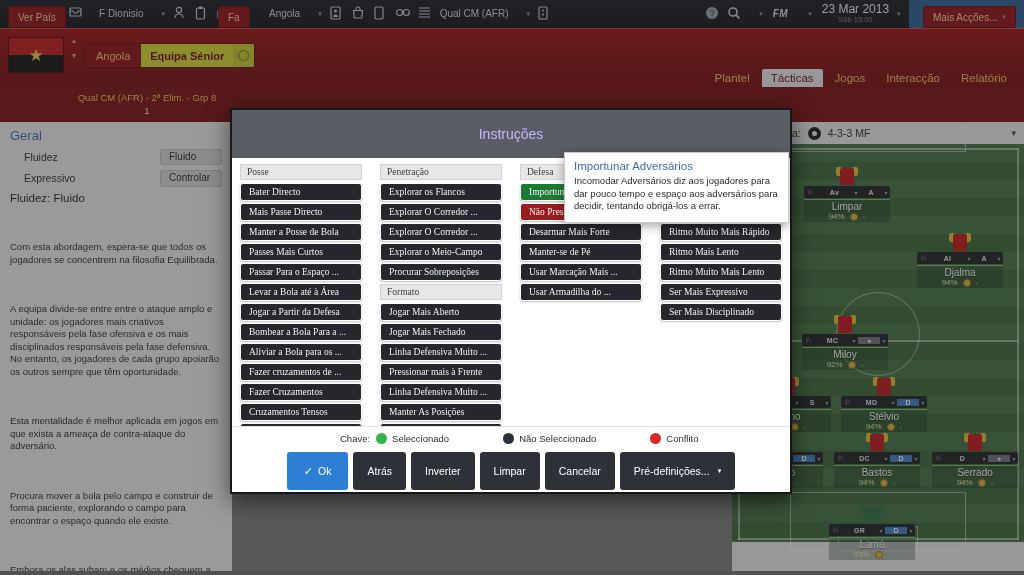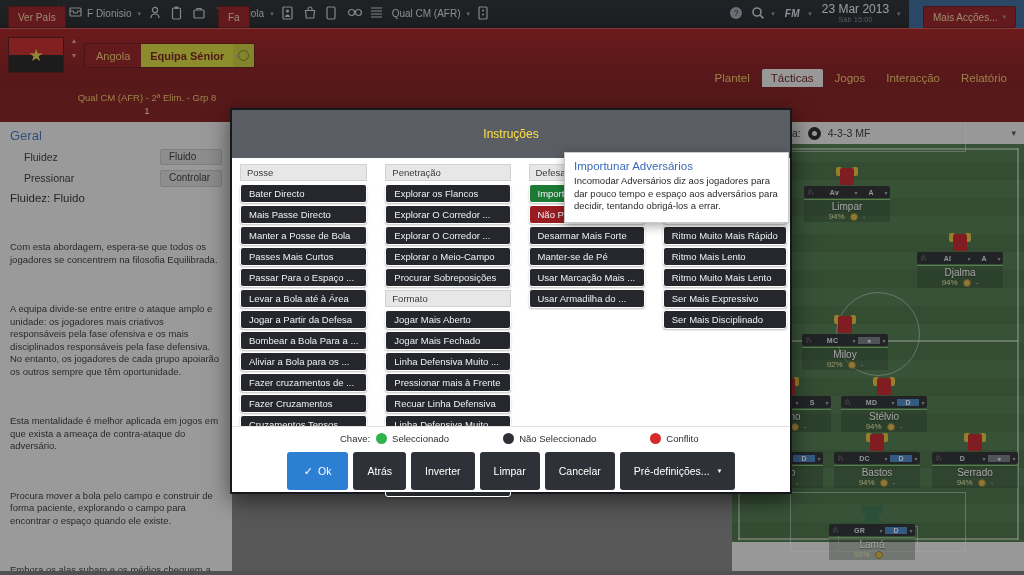--- a/index.html
+++ b/index.html
@@ -19,21 +19,21 @@
     border-bottom: 1px solid #0c0e12;
   }
   .tb-nav { display: flex; align-items: center; padding: 0 4px; }
   .tb-arrow {
     color: #c9cdd6; font-size: 14px; width: 22px; text-align: center;
     line-height: 28px; cursor: pointer;
   }
   .tb-arrow.dim { color: #5a5f6b; }
   .tb-sep { width: 1px; height: 22px; background: #2c303a; margin: 0 6px; }
   .tb-item {
-    display: flex; align-items: center; gap: 4px; height: 28px;
+    display: flex; align-items: center; gap: 16px; height: 28px;
     padding: 0 4px; color: #cfd3dc; font-size: 10px; cursor: pointer;
   }
   .tb-label { font-size: 10px; color: #d2d6de; white-space: nowrap; }
   .caret { font-size: 7px; color: #8a8f9b; margin-left: 2px; }
   .ic {
     display: inline-block; width: 14px; height: 15px;
     position: relative; vertical-align: middle;
   }
   
   .ic svg { display: block; }
@@ -237,27 +237,27 @@
     background: #d9b43c; display: inline-block;
     border: 1px solid #8d7423;
   }
   .pstats .dash { color: #bfc6b0; }
   .dialog {
     position: absolute; left: 230px; top: 108px; width: 562px; height: 386px;
     background: #fff; border: 2px solid #17181c;
     box-shadow: 0 6px 22px rgba(0,0,0,.55);
   }
   .dlg-title {
-    height: 48px; background: #5a5d63; color: #fde047;
+    height: 48px; background: #5a5d63; color: #c4b5fd;
     display: flex; align-items: center; justify-content: center;
-    font-size: 12px;
+    font-size: 14px;
   }
   .dlg-body {
     position: relative; height: 316px; padding: 6px 8px 0;
-    display: flex; gap: 18px;
+    display: flex; gap: 18px; font-family: Liberation Serif, serif;
   }
   .col { width: 133px; }
   .colhead {
     background: #e7e7e7; border: 1px solid #d2d2d2; color: #3a3a3a;
     font-size: 9.5px; padding: 2px 6px; margin-bottom: 3px;
   }
   .opt {
     background: #25272c; color: #f0f2f5; font-size: 9.5px;
     border: 1px solid #fff; border-radius: 3px;
     padding: 3px 8px; margin-bottom: 2px; cursor: pointer;
@@ -502,21 +502,21 @@
     <span class="caret" style="margin-left:5px;">▾</span>
   </div>
 
   <div class="leftpanel">
     <div class="lp-title">Geral</div>
     <div class="lp-row">
       <span>Fluidez</span>
       <span class="val">Fluido</span>
     </div>
     <div class="lp-row">
-      <span>Pressionar</span>
+      <span>Expressivo</span>
       <span class="val">Controlar</span>
     </div>
     <div class="lp-h">Fluidez: Fluido</div>
     <div class="lp-p">Com esta abordagem, espera-se que todos os jogadores se concentrem na filosofia Equilibrada.</div>
     <div class="lp-p">A equipa divide-se entre entre o ataque amplo e unidade: os jogadores mais criativos responsáveis pela fase ofensiva e os mais disciplinados responsáveis pela fase defensiva. No entanto, os jogadores de cada grupo apoiarão os outros sempre que têm oportunidade.</div>
     <div class="lp-p">Esta mentalidade é melhor aplicada em jogos em que exista a ameaça de contra-ataque do adversário.</div>
     <div class="lp-p">Procura mover a bola pelo campo e construir de forma paciente, explorando o campo para encontrar o espaço quando ele existe.</div>
     <div class="lp-p">Embora os alas subam e os médios cheguem a posições ofensivas, será feito durante situação relativamente sem risco e habitualmente haverá cuidado na manutenção de posse de bola até surgirem oportunidades.</div>
   </div>
 
@@ -754,21 +754,20 @@
             <div class="opt">Explorar O Corredor ...</div>
             <div class="opt">Explorar o Meio-Campo</div>
             <div class="opt">Procurar Sobreposições</div>
           </div>
         <div class="colhead" style="margin-top:3px;">Formato</div>
         <div id="col1b">
             <div class="opt">Jogar Mais Aberto</div>
             <div class="opt">Jogar Mais Fechado</div>
             <div class="opt">Linha Defensiva Muito ...</div>
             <div class="opt">Pressionar mais à Frente</div>
-            <div class="opt">Recuar Linha Defensiva</div>
             <div class="opt">Linha Defensiva Muito ...</div>
             <div class="opt">Manter As Posições</div>
             <div class="opt">Deambular Das Posições</div>
             <div class="opt">Permitir Troca dos ...</div>
           </div>
       </div>
       <div class="col">
         <div class="colhead">Defesa</div>
         <div id="col2">
             <div class="opt sel">Importunar Adversários</div>

